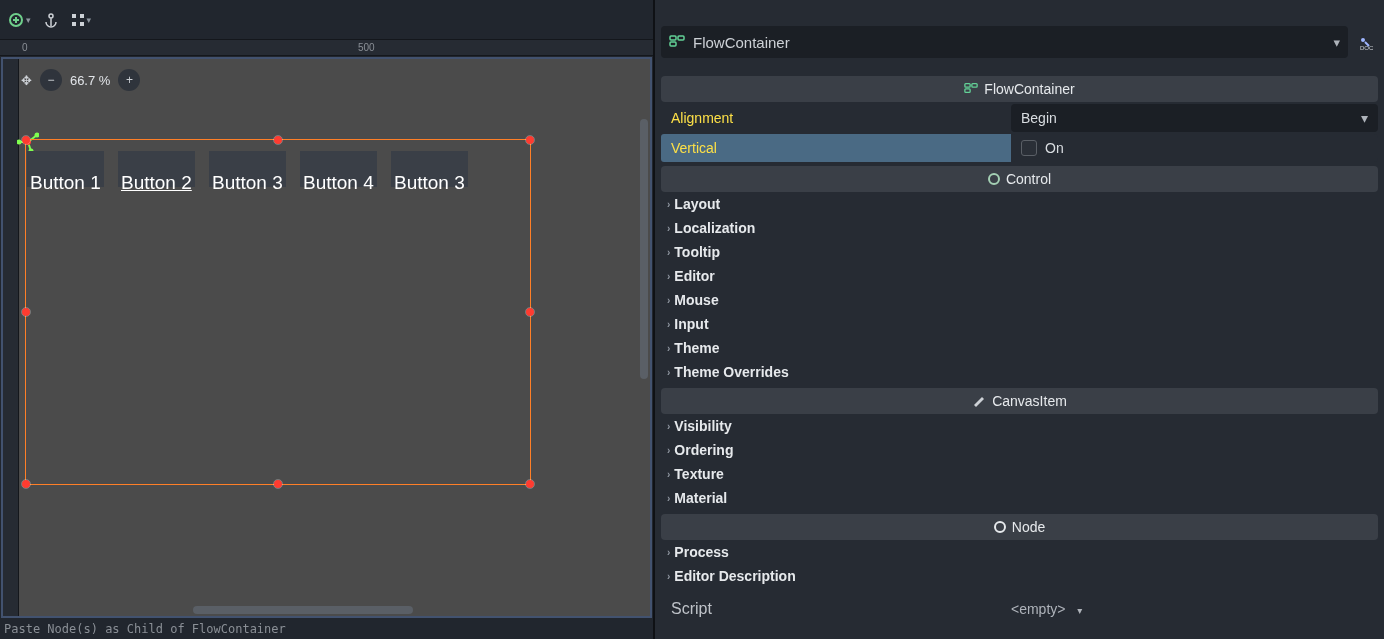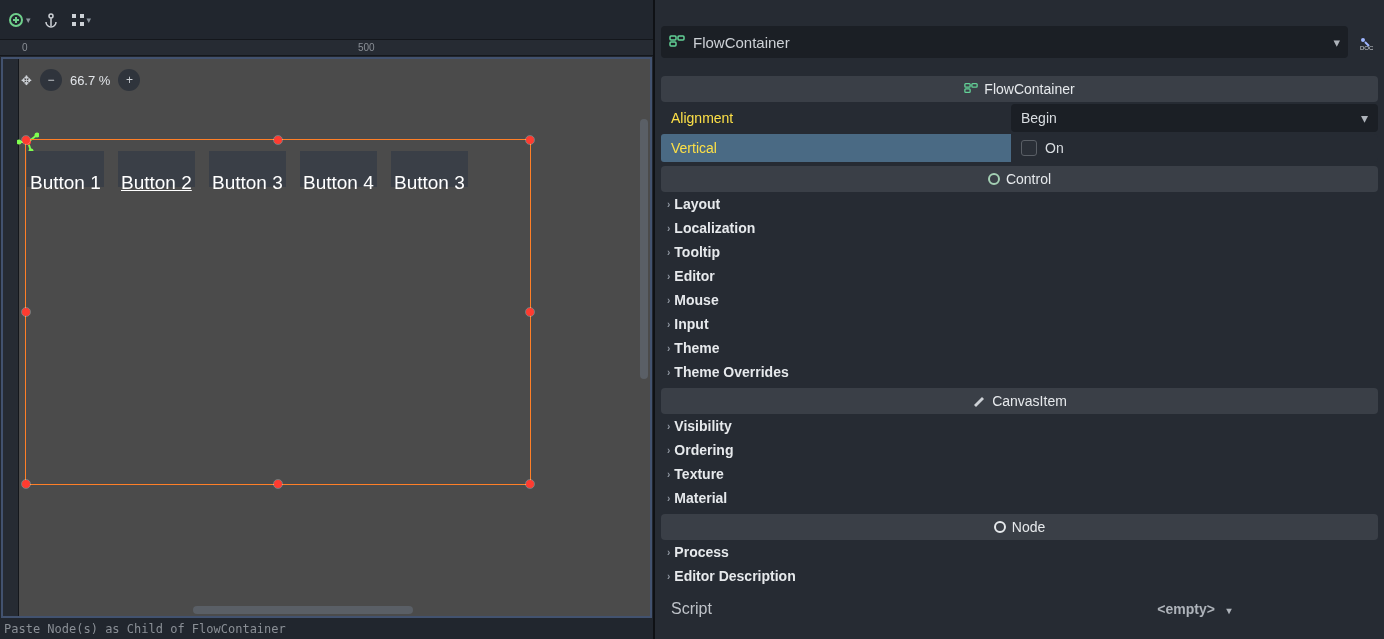--- a/index.html
+++ b/index.html
@@ -48,21 +48,21 @@
   .prop-label { width: 350px; padding-left: 10px; font-size: 14px; color: #fde047; }
   .prop-label.hl { background: #4a6a84; height: 100%; display:flex; align-items:center; border-radius: 3px 0 0 3px; }
   .prop-value { flex: 1; height: 100%; background: #1b1f25; border-radius: 4px; display: flex; align-items: center; padding: 12px 10px; font-size: 14px; color: #d8dce0; }
   .prop-value .chev { margin-left: auto; color: #aeb3ba; }
   .checkbox { width: 16px; height: 16px; border: 1px solid #5a5f66; border-radius: 3px; background: #2a2f37; margin-right: 8px; }
   .group-row { height: 24px; display: flex; align-items: center; padding-left: 6px; gap: 4px; font-weight: 700; font-size: 14px; color: #e6e9ec; }
   .group-chev { font-size: 10px; color: #8f96a0; }
 
   .script-row { display: flex; align-items: center; height: 30px; margin-top: 6px; }
   .script-label { width: 350px; padding-left: 10px; font-size: 16px; color: #bfc3c9; }
-  .script-val { flex: 1; text-align: center; font-size: 14px; color: #aeb3ba; font-weight: bold; }
+  .script-val { flex: 1; font-size: 14px; color: #aeb3ba; }
 
   .green-icon { color: #63d297; }
   .ring-icon { width: 12px; height: 12px; border: 2px solid #a4d0b4; border-radius: 6px; display: inline-block; }
   .ring-icon.white { border-color: #e6e9ec; }
 </style>
 </head>
 <body>
 
 <div class="main">
 

